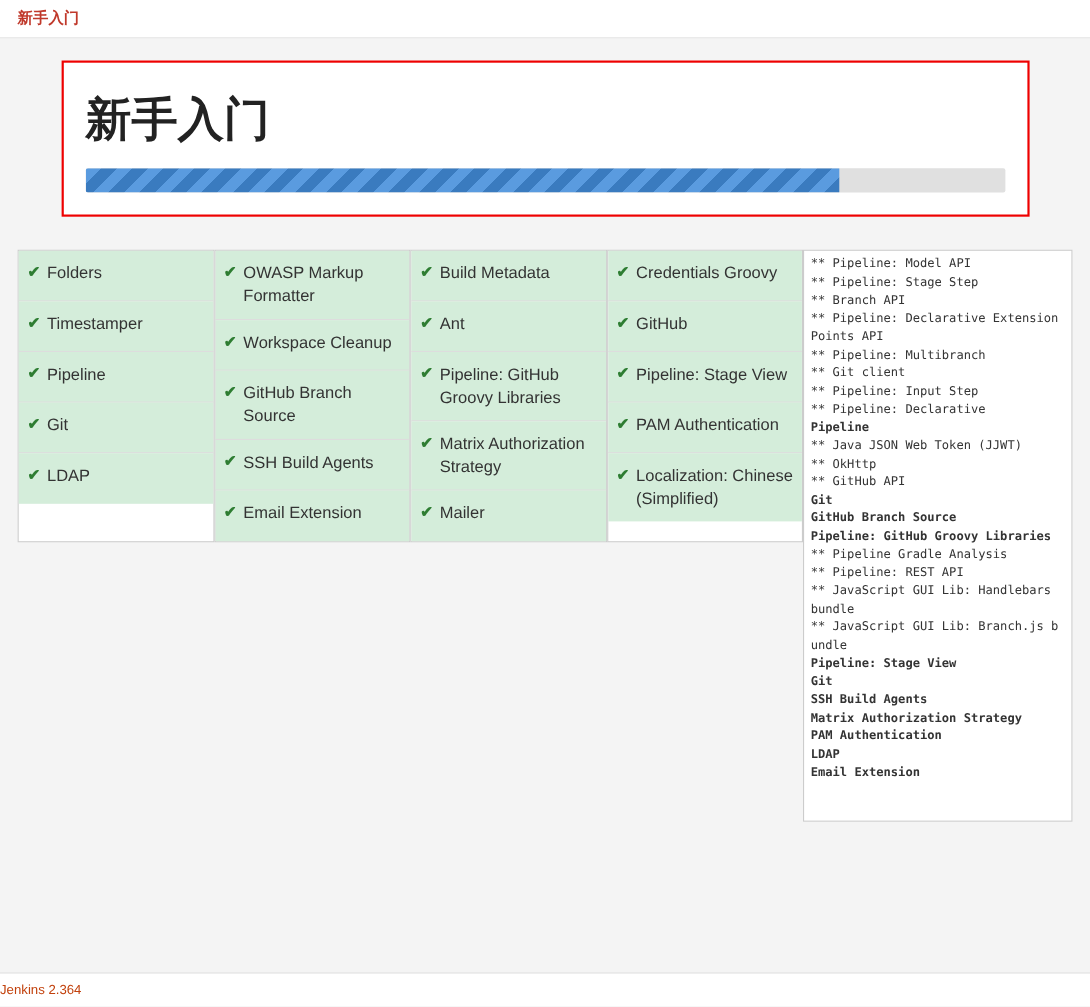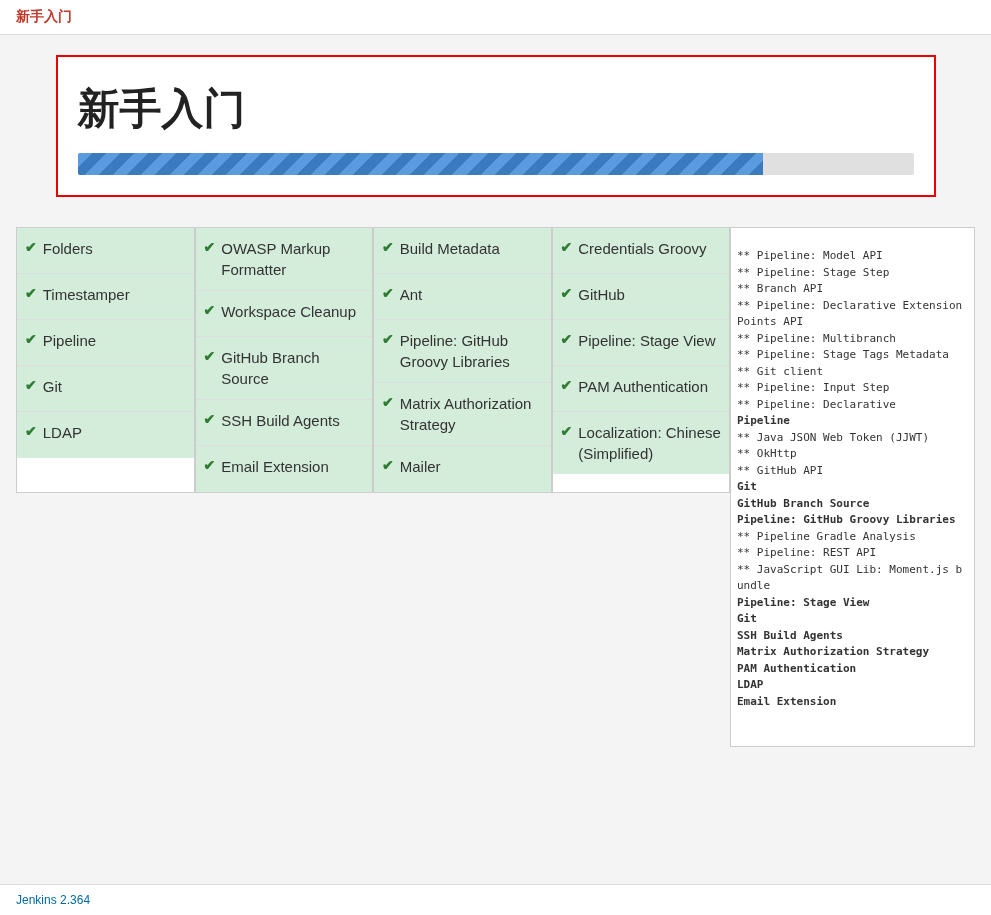--- a/index.html
+++ b/index.html
@@ -110,23 +110,23 @@
     .log-bold { font-weight: bold; }
     .log-normal { font-weight: normal; }
 
     #bottom-bar {
       position: absolute;
       bottom: 0;
       left: 0;
       right: 0;
       background: #fff;
       border-top: 1px solid #ddd;
-      padding: 8px 16px;
+      padding: 8px 0;
       font-size: 12px;
-      color: #0369a1;
+      color: #c2410c;
     }
 
     
     #table-log-wrapper {
       display: flex;
       gap: 0;
       position: relative;
     }
 
     #plugin-area {
@@ -136,21 +136,21 @@
 
     #log-area {
       width: 245px;
       flex-shrink: 0;
       background: #fff;
       border: 1px solid #ccc;
       overflow-y: scroll;
       font-family: monospace;
       font-size: 11px;
       color: #333;
-      padding: 20px 6px;
+      padding: 4px 6px;
       line-height: 1.5;
       height: 520px;
     }
   </style>
 </head>
 <body>
 
 <div id="top-bar">
   <span>新手入门</span>
 </div>
@@ -263,34 +263,34 @@
 
       </div>
     </div>
 
     <div id="log-area">
         <div class="log-line log-normal">** Pipeline: Model API</div>
         <div class="log-line log-normal">** Pipeline: Stage Step</div>
         <div class="log-line log-normal">** Branch API</div>
         <div class="log-line log-normal">** Pipeline: Declarative Extension Points API</div>
         <div class="log-line log-normal">** Pipeline: Multibranch</div>
-        <div class="log-line log-normal">** Pipeline: Stage Tags Metadata</div>
         <div class="log-line log-normal">** Git client</div>
         <div class="log-line log-normal">** Pipeline: Input Step</div>
         <div class="log-line log-normal">** Pipeline: Declarative</div>
         <div class="log-line log-bold">Pipeline</div>
         <div class="log-line log-normal">** Java JSON Web Token (JJWT)</div>
         <div class="log-line log-normal">** OkHttp</div>
         <div class="log-line log-normal">** GitHub API</div>
         <div class="log-line log-bold">Git</div>
         <div class="log-line log-bold">GitHub Branch Source</div>
         <div class="log-line log-bold">Pipeline: GitHub Groovy Libraries</div>
         <div class="log-line log-normal">** Pipeline Gradle Analysis</div>
         <div class="log-line log-normal">** Pipeline: REST API</div>
-        <div class="log-line log-normal">** JavaScript GUI Lib: Moment.js bundle</div>
+        <div class="log-line log-normal">** JavaScript GUI Lib: Handlebars bundle</div>
+        <div class="log-line log-normal">** JavaScript GUI Lib: Branch.js bundle</div>
         <div class="log-line log-bold">Pipeline: Stage View</div>
         <div class="log-line log-bold">Git</div>
         <div class="log-line log-bold">SSH Build Agents</div>
         <div class="log-line log-bold">Matrix Authorization Strategy</div>
         <div class="log-line log-bold">PAM Authentication</div>
         <div class="log-line log-bold">LDAP</div>
         <div class="log-line log-bold">Email Extension</div>
         <div class="log-line log-normal"></div>
       </div>
 

